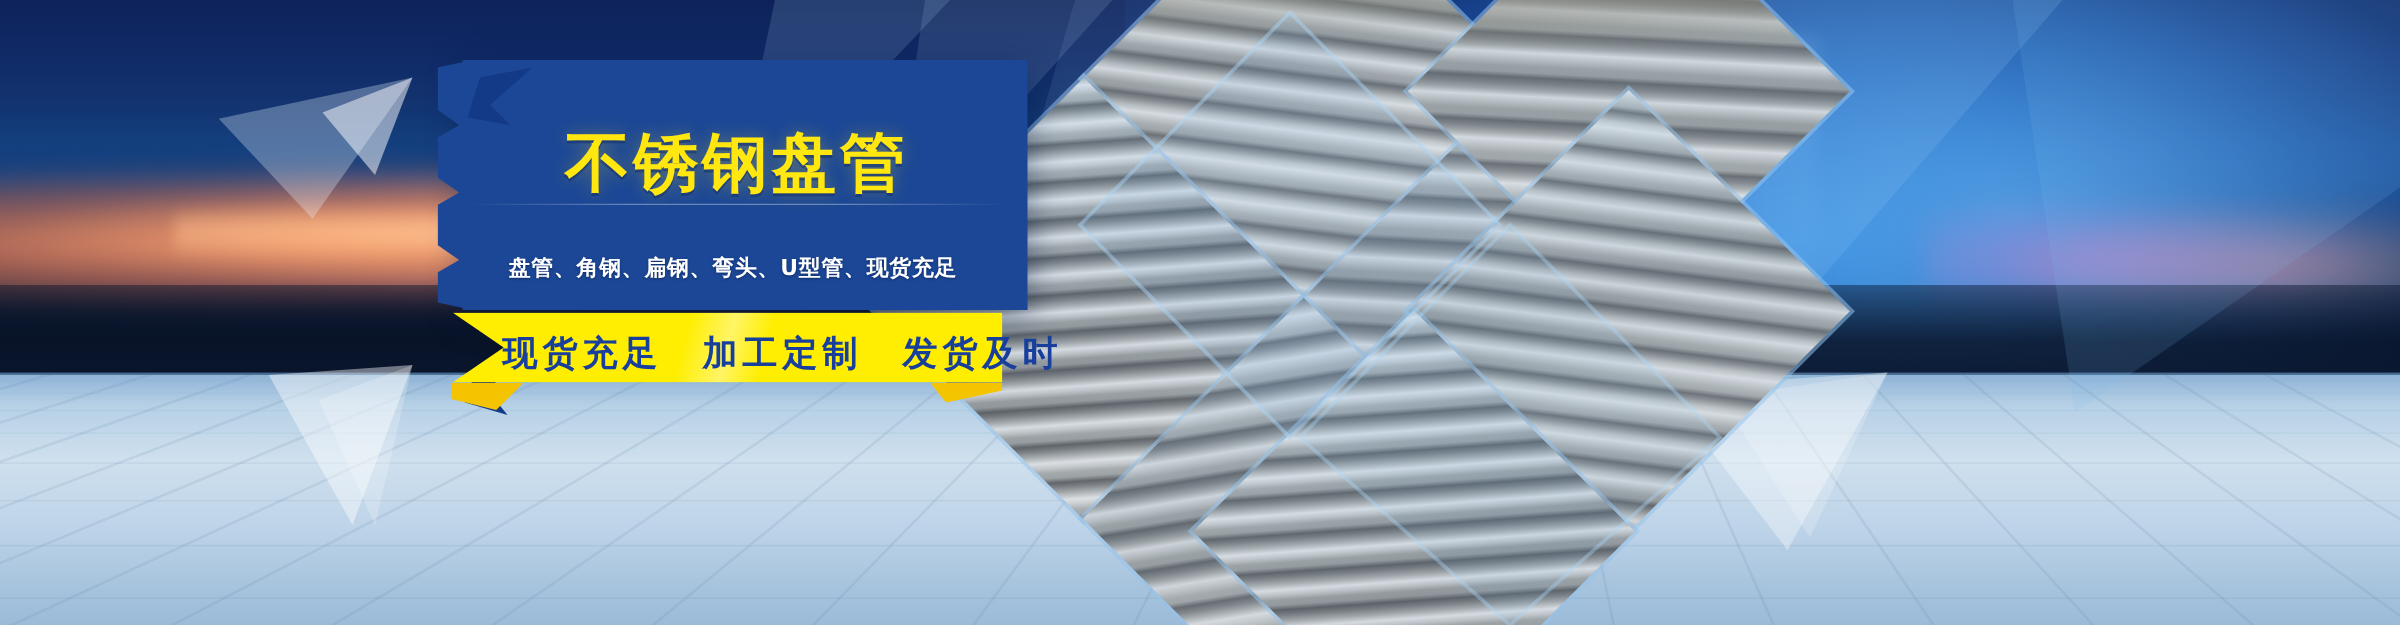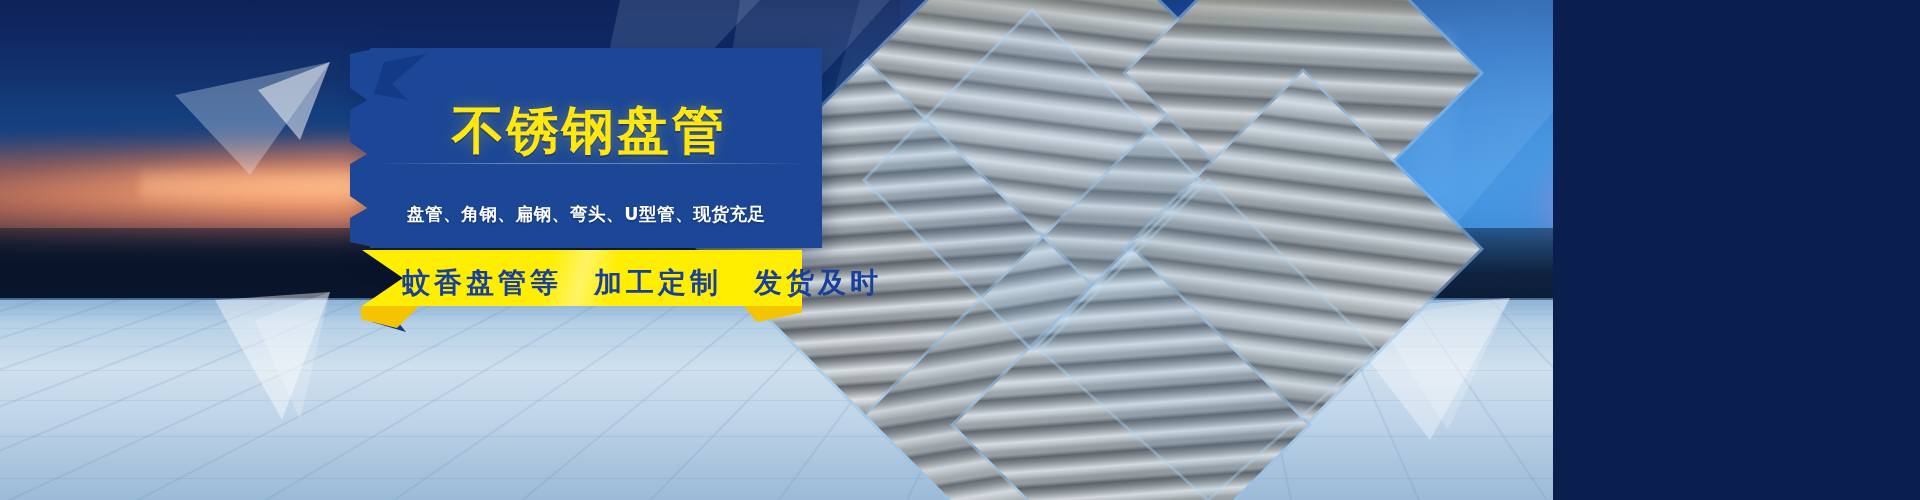--- a/index.html
+++ b/index.html
@@ -1,21 +1,21 @@
 <!DOCTYPE html>
 <html><head>
 <meta charset="utf-8">
 <style>
   * { margin:0; padding:0; box-sizing:border-box; }
   html, body { width:1920px; height:500px; overflow:hidden; background:#0a1f4d; }
   body { font-family:"DejaVu Sans","Liberation Sans",sans-serif; }
 
   #banner {
     position:relative;
-    width:1553px; height:500px;
+    width:1920px; height:500px;
     overflow:hidden;
   }
 
   
   .sky {
     position:absolute; left:0; top:0; width:1920px; height:310px;
     background:
       linear-gradient(to bottom,
         #0d2259 0%, #102a66 14%, #12336f 26%, #14407f 38%,
         #153f7c 46%, #12305f 56%, #0d2246 68%, #0b1c36 80%, #0a1a31 100%);
@@ -374,15 +374,15 @@
   <div class="sub-div"></div>
   <div class="sub sub2">盘管、角钢、扁钢、弯头、U型管、现货充足</div>
 
   <div id="ribbon">
     <div class="tail-l"></div>
     <div class="tail-r"></div>
     <div class="rb">
       <div class="ribbon-sheen"></div>
     </div>
   </div>
-  <div class="ribbon-text">蚊香盘管等　加工定制　发货及时</div>
+  <div class="ribbon-text">现货充足　加工定制　发货及时</div>
 
 </div>
 
 </body></html>

